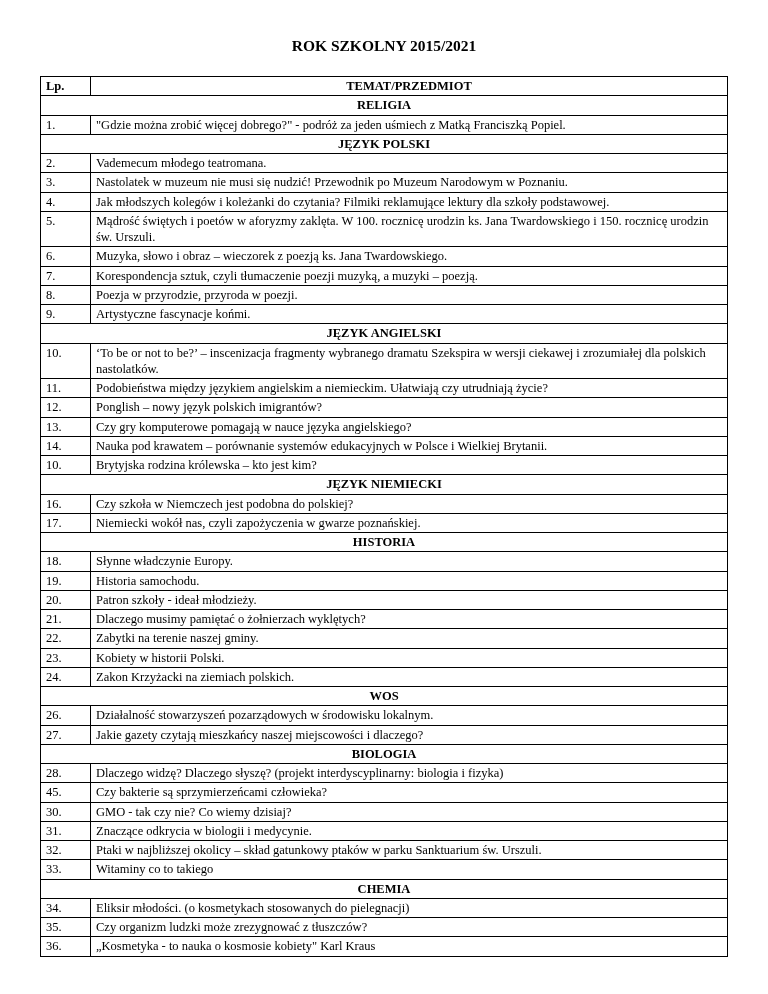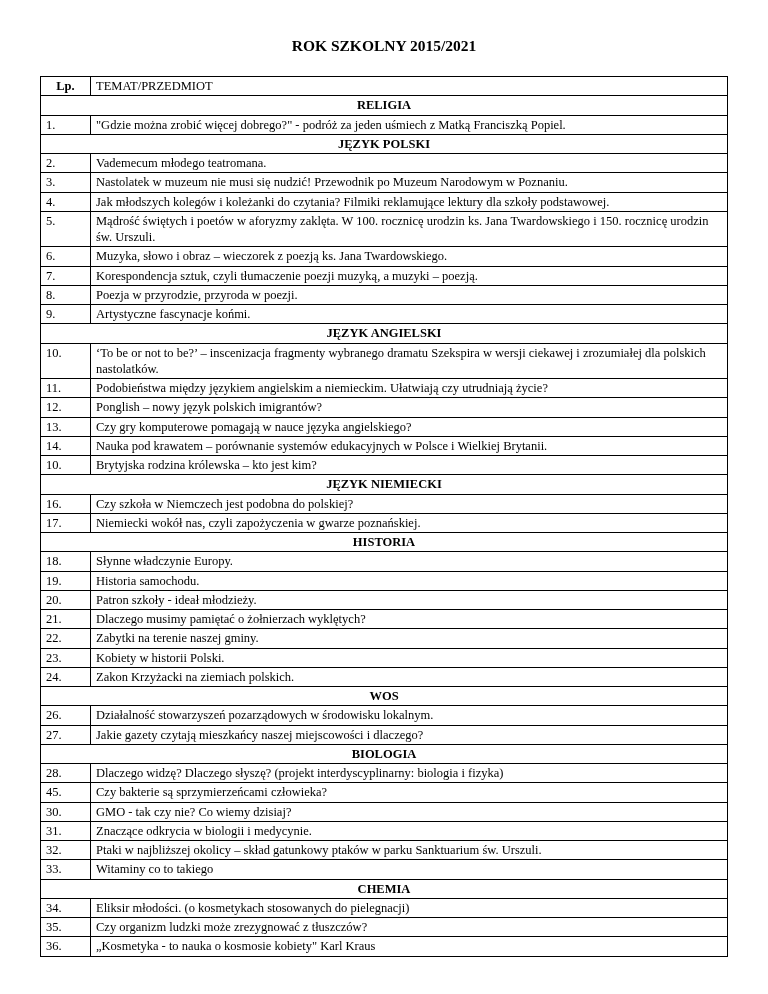--- a/index.html
+++ b/index.html
@@ -32,28 +32,28 @@
   table.topics td, table.topics th {
     border: 1px solid #000000;
     vertical-align: top;
     font-size: 12.5px;
     line-height: 1.3;
     padding: 1px 5px 1px 5px;
     word-wrap: break-word;
   }
   col.col-lp { width: 50px; }
   th.lp-head {
-    text-align: center;
+    text-align: left;
     font-weight: bold;
     font-size: 13px;
     padding-left: 4px;
   }
   th.topic-head {
-    text-align: left;
-    font-weight: normal;
+    text-align: center;
+    font-weight: bold;
     font-size: 14.5px;
   }
   td.section-cell {
     text-align: center;
     font-weight: bold;
     font-size: 12.8px;
   }
   td.lp-cell {
     text-align: left;
     padding-left: 4px;

